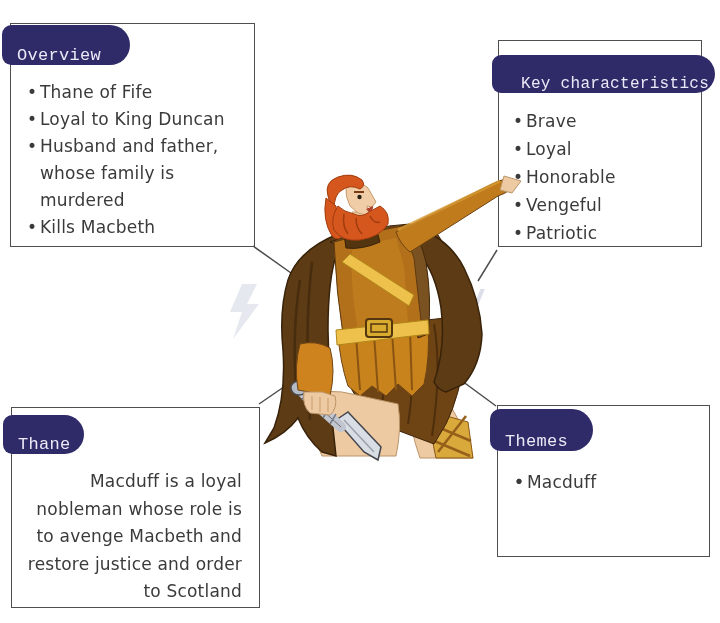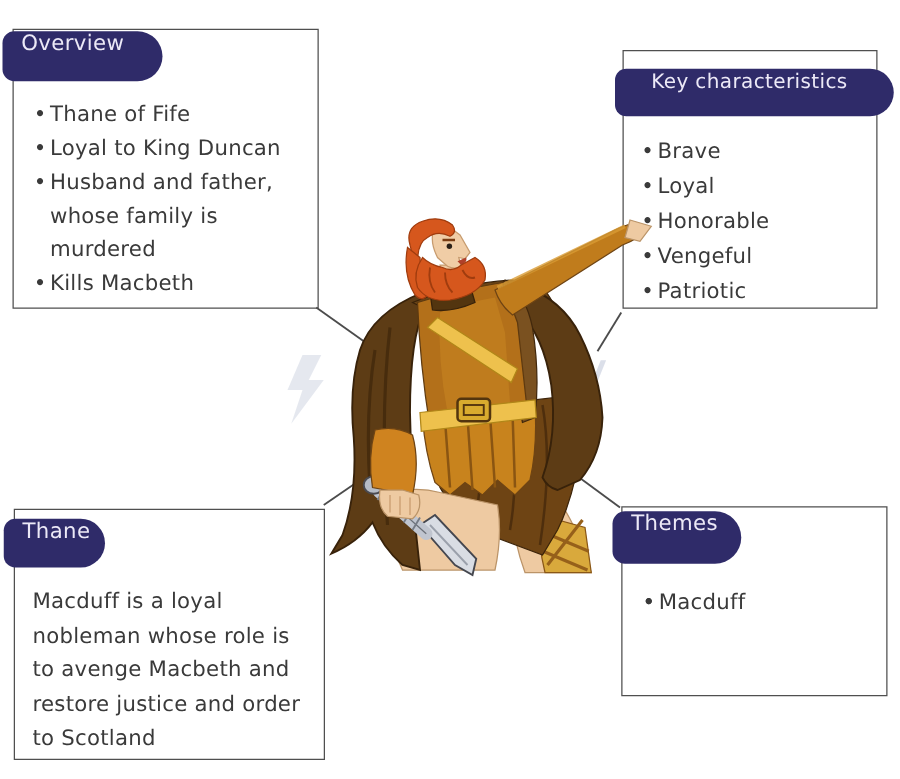--- a/index.html
+++ b/index.html
@@ -5,37 +5,37 @@
   html,body{margin:0;padding:0;background:#ffffff;}
   .canvas{
     position:relative;width:720px;height:623px;background:#ffffff;overflow:hidden;
     font-family:"DejaVu Sans","Liberation Sans",sans-serif;
   }
   .mm-box{
     position:absolute;background:#ffffff;border:1.5px solid #4f4f4f;z-index:2;
   }
   .pill{
     position:absolute;z-index:3;background:#2f2b69;color:#ece9f7;
-    display:flex;align-items:flex-start;box-sizing:border-box;
+    display:flex;align-items:flex-end;box-sizing:border-box;
     border-radius:10px 21px 21px 10px;padding-left:15px;
-    font-size:17px;letter-spacing:.3px;
+    font-size:17px;letter-spacing:.3px;font-family:Liberation Mono, monospace;
   }
   .box-content{position:absolute;color:#3a3a3a;z-index:3;}
   ul.bullets{list-style:none;margin:0;padding:0;font-size:17px;line-height:27px;letter-spacing:.2px;}
   ul.bullets li{position:relative;padding-left:13px;margin:0;}
   ul.bullets .dot{position:absolute;left:0;top:0;}
   .role-text{margin:0;font-size:17px;line-height:27.5px;letter-spacing:.2px;}
   #overview-box{left:10px;top:23px;width:243px;height:222px;}
   #overview-pill{left:2px;top:25px;width:128px;height:40px;}
   #overview-content{left:16px;top:55px;width:218px;}
   #keychar-box{left:498px;top:40px;width:202px;height:205px;}
   #keychar-pill{left:492px;top:55px;width:223px;height:38px;font-size:16px;padding-left:29px;border-radius:9px 19px 19px 9px;}
   #keychar-content{left:14px;top:66px;width:180px;}
   #keychar-content ul.bullets{line-height:28px;}
-  #role-box{left:11px;top:407px;width:247px;height:199px;}
+  #role-box{left:11px;top:407px;width:247px;height:199px;text-align:right;}
   #role-pill{left:3px;top:415px;width:81px;height:39px;}
   #role-content{left:14px;top:60px;width:216px;}
   #themes-box{left:497px;top:405px;width:211px;height:150px;}
   #themes-pill{left:490px;top:409px;width:103px;height:42px;}
   #themes-content{left:16px;top:63px;width:178px;}
   #scene{position:absolute;left:0;top:0;width:720px;height:623px;z-index:4;pointer-events:none;}
   .footer-copyright{
     position:absolute;left:0;right:0;top:602px;text-align:center;z-index:2;
     font-size:6.5px;color:#bcbdc9;letter-spacing:.2px;
   }

